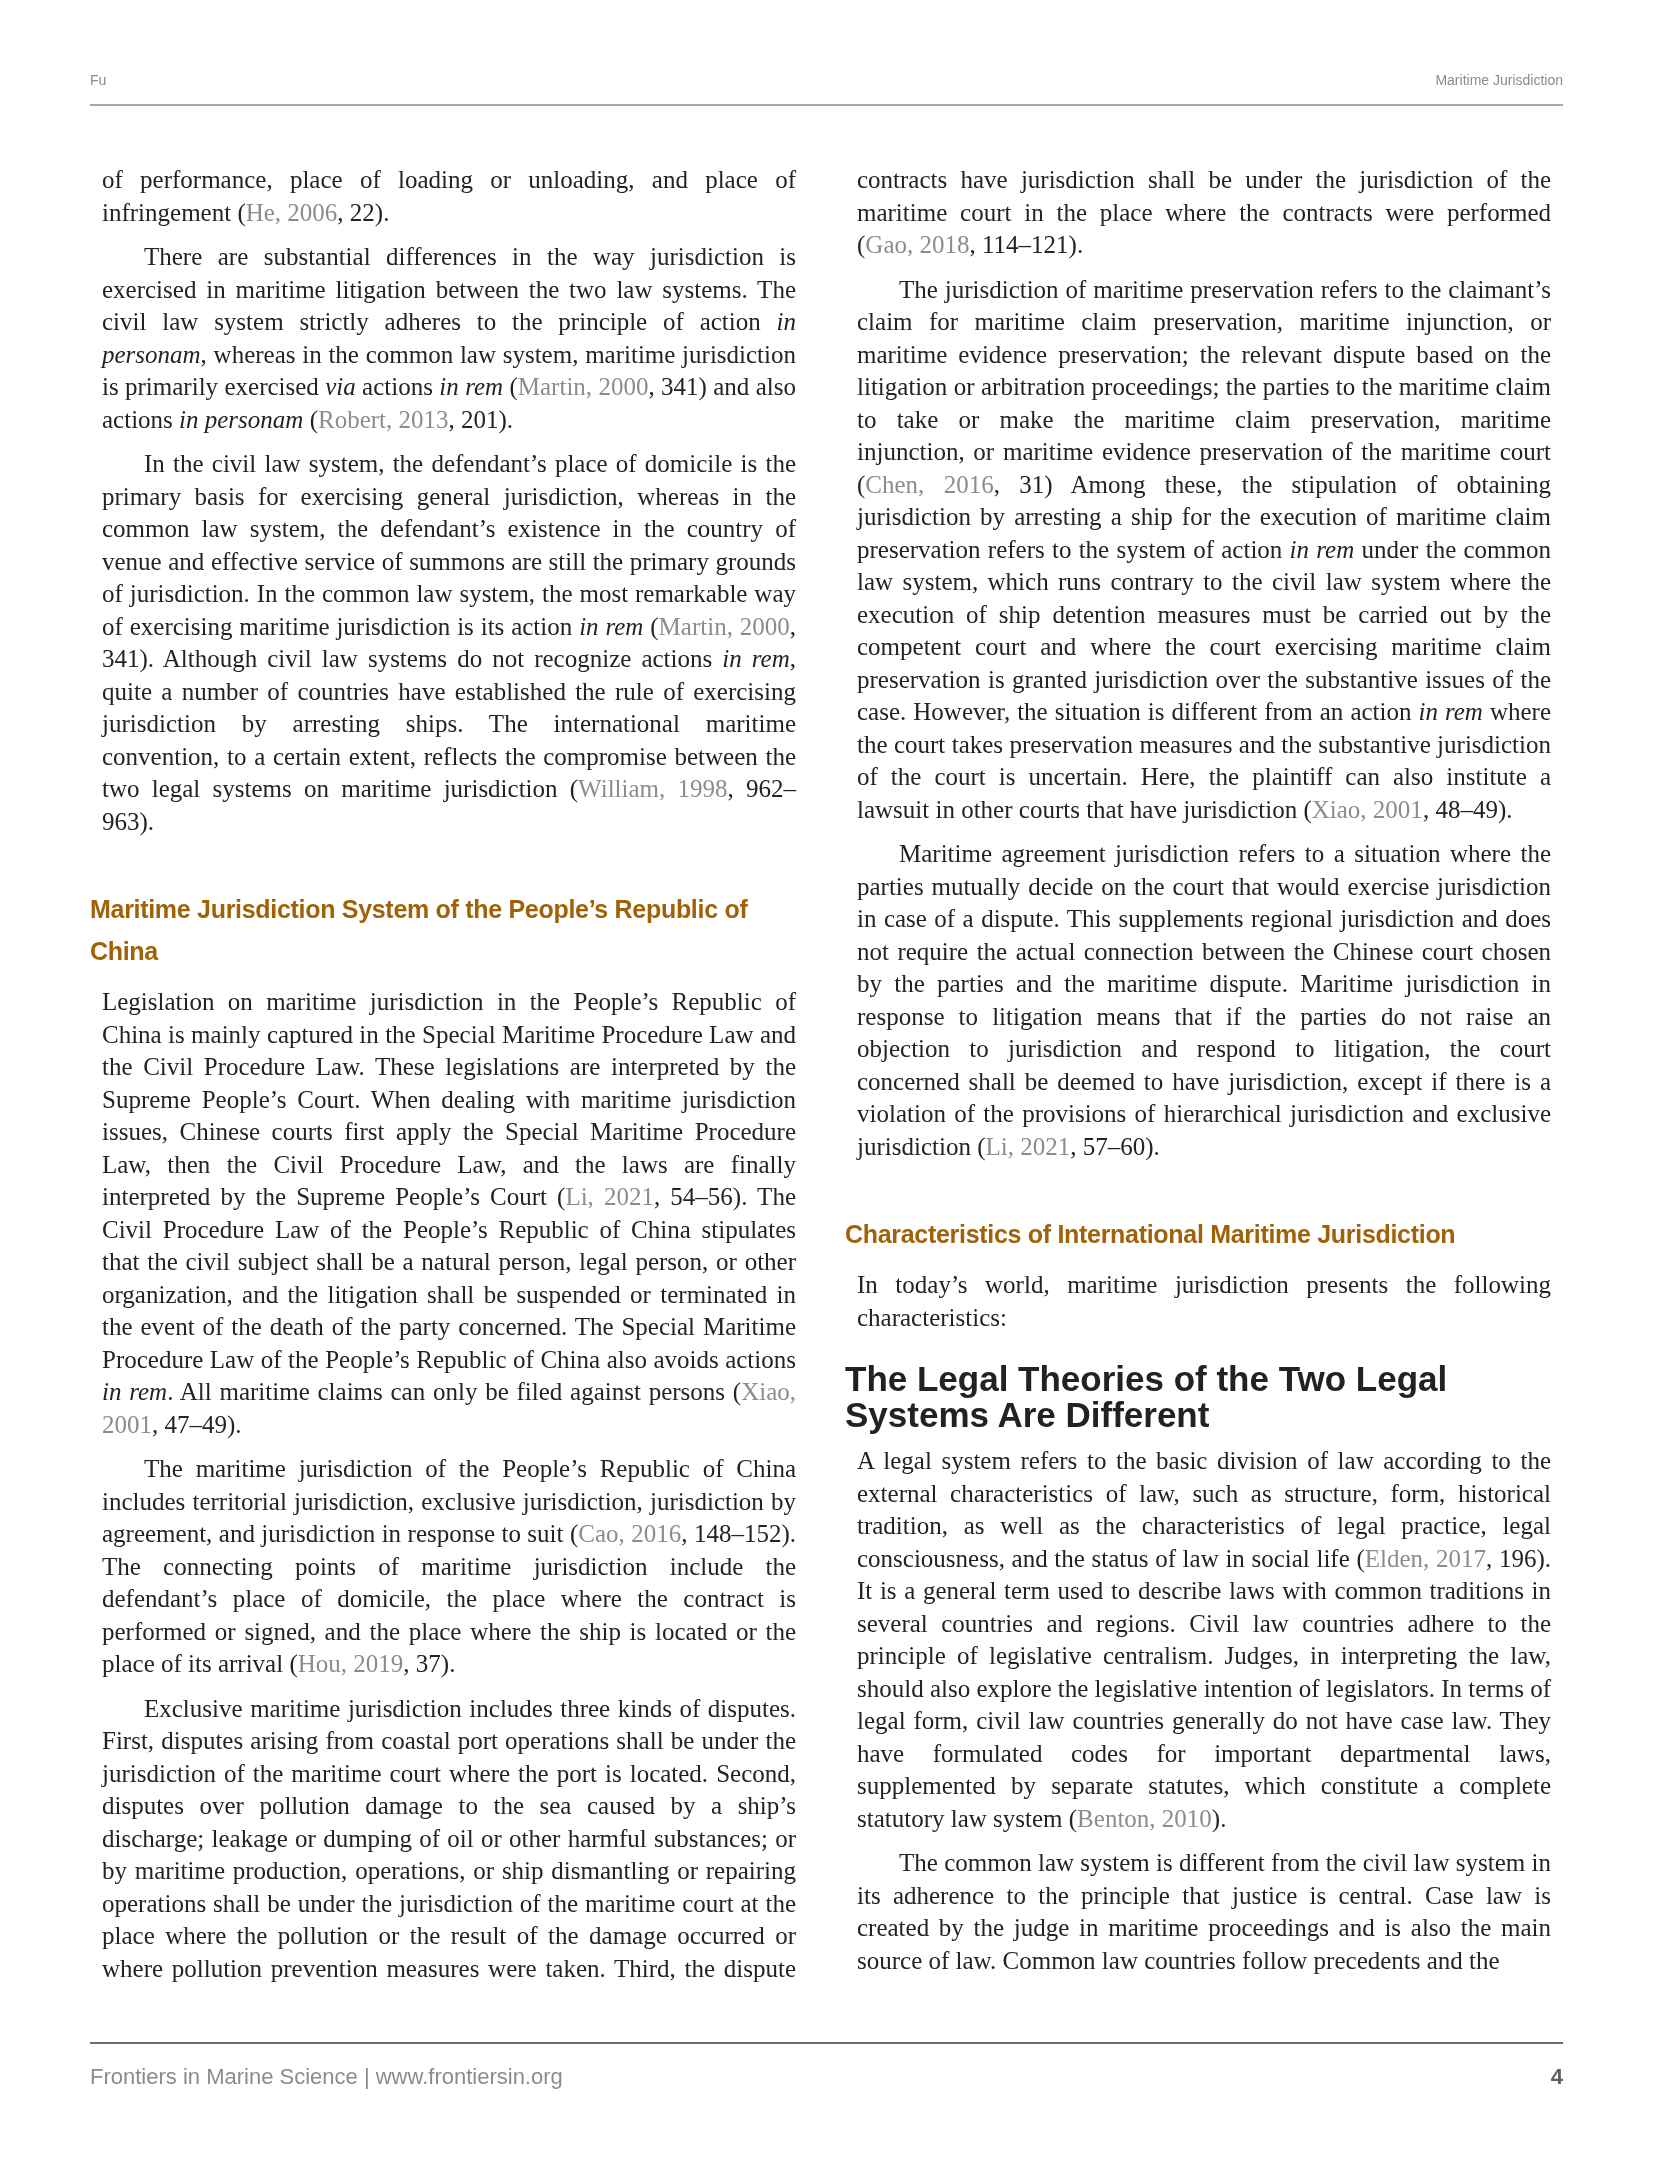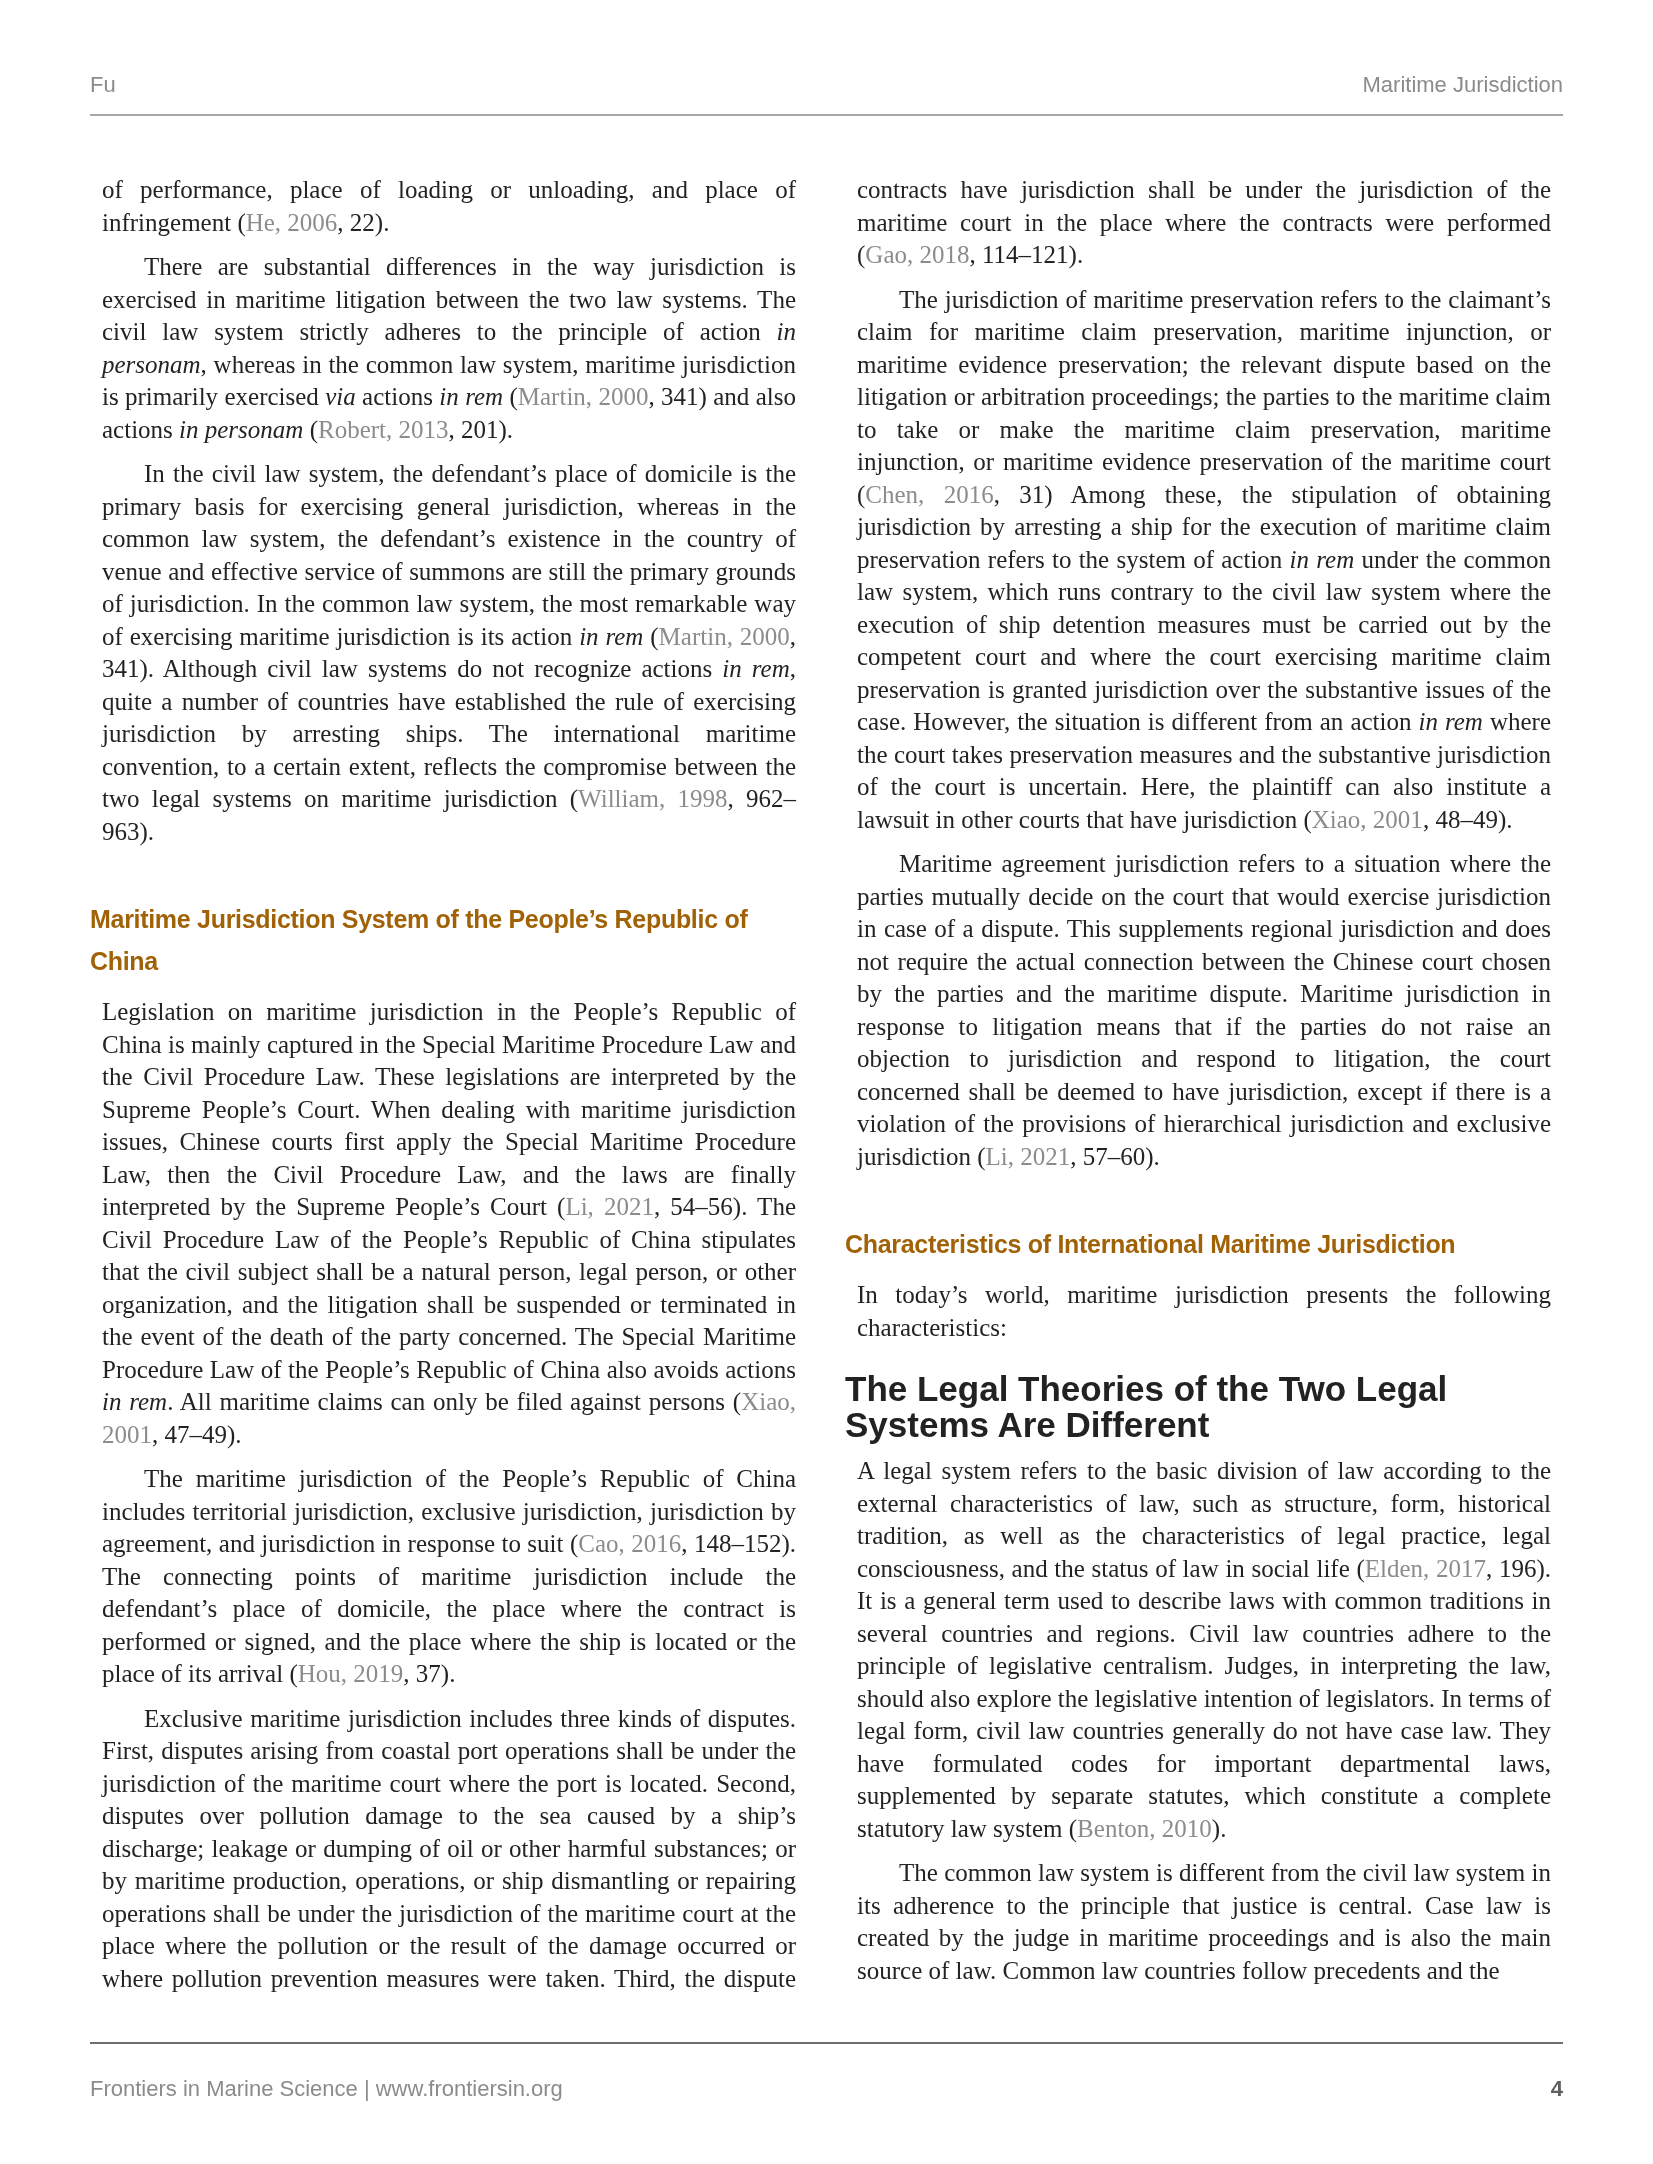--- a/index.html
+++ b/index.html
@@ -4,21 +4,21 @@
 <style>
   html,body { margin:0; padding:0; background:#e8e8e8; }
   .page {
     position:relative; width:1653px; height:2164px; margin:0 auto;
     background:#ffffff; overflow:hidden;
     font-family:"Liberation Serif", serif; color:#232323;
   }
   .running-head {
     display:flex; justify-content:space-between; align-items:baseline;
     padding:72px 90px 0 90px;
-    font-family:"Liberation Sans", sans-serif; font-size:22px; color:#8b8b8b;
+    font-family:"Liberation Sans", sans-serif; font-size:14px; color:#8b8b8b;
   }
   .head-rule { margin:16px 90px 0 90px; height:2px; background:#a7a7a7; }
   main.body-cols {
     display:flex; gap:37px; margin:46px 90px 0 90px;
     height:1830px; overflow:hidden;
   }
   .col { width:718px; }
   .col p {
     margin:12px; font-size:25px; line-height:32.5px; text-align:justify;
     text-justify:inter-word; hyphens:none; color:#232323;
@@ -32,21 +32,21 @@
     margin:50px 0 14px 0;
   }
   h3.sub {
     font-family:"Liberation Sans", sans-serif; font-weight:bold;
     font-size:35px; line-height:36px; color:#222222;
     margin:27px 0 10px 0;
   }
   footer.page-foot { position:absolute; left:90px; right:90px; top:2042px; }
   .foot-rule { height:2px; background:#6e6e6e; }
   .foot-row {
-    display:flex; justify-content:space-between; align-items:flex-end; margin-top:32px;
+    display:flex; justify-content:space-between; align-items:flex-end; margin-top:20px;
     font-family:"Liberation Sans", sans-serif; font-size:22px; color:#8b8b8b;
   }
   .foot-left  { flex:1; text-align:left; }
   .foot-page  { flex:0 0 auto; color:#5f5f5f; font-weight:bold; }
   .foot-right { flex:1; text-align:right; }
 </style>
 </head>
 <body>
 
 <div class="page">

